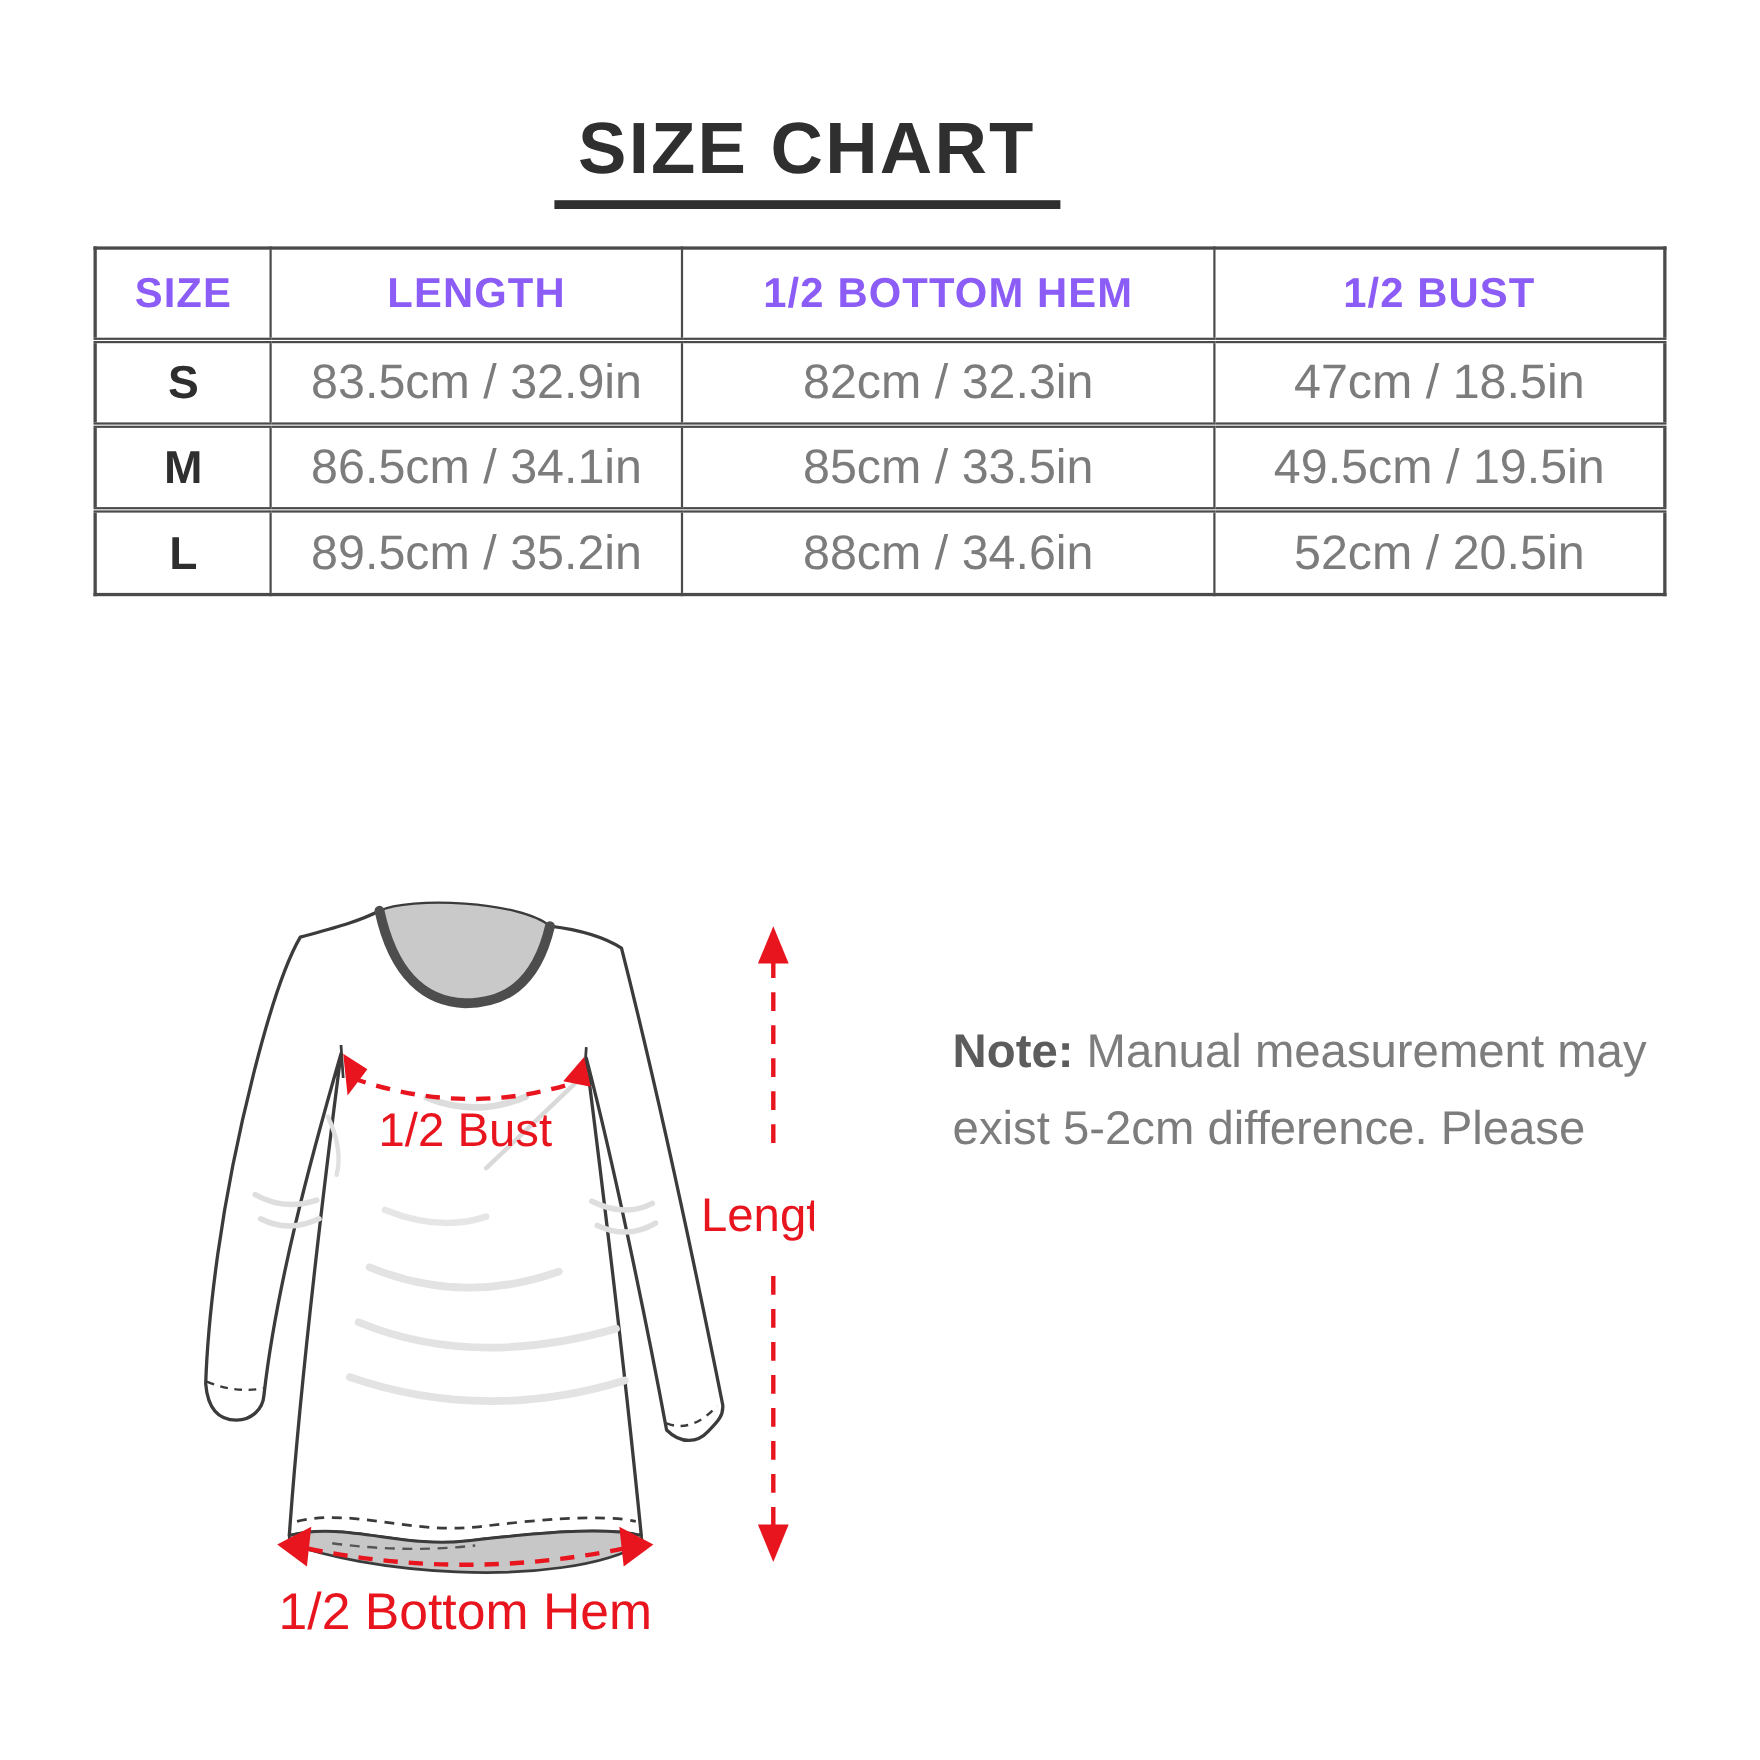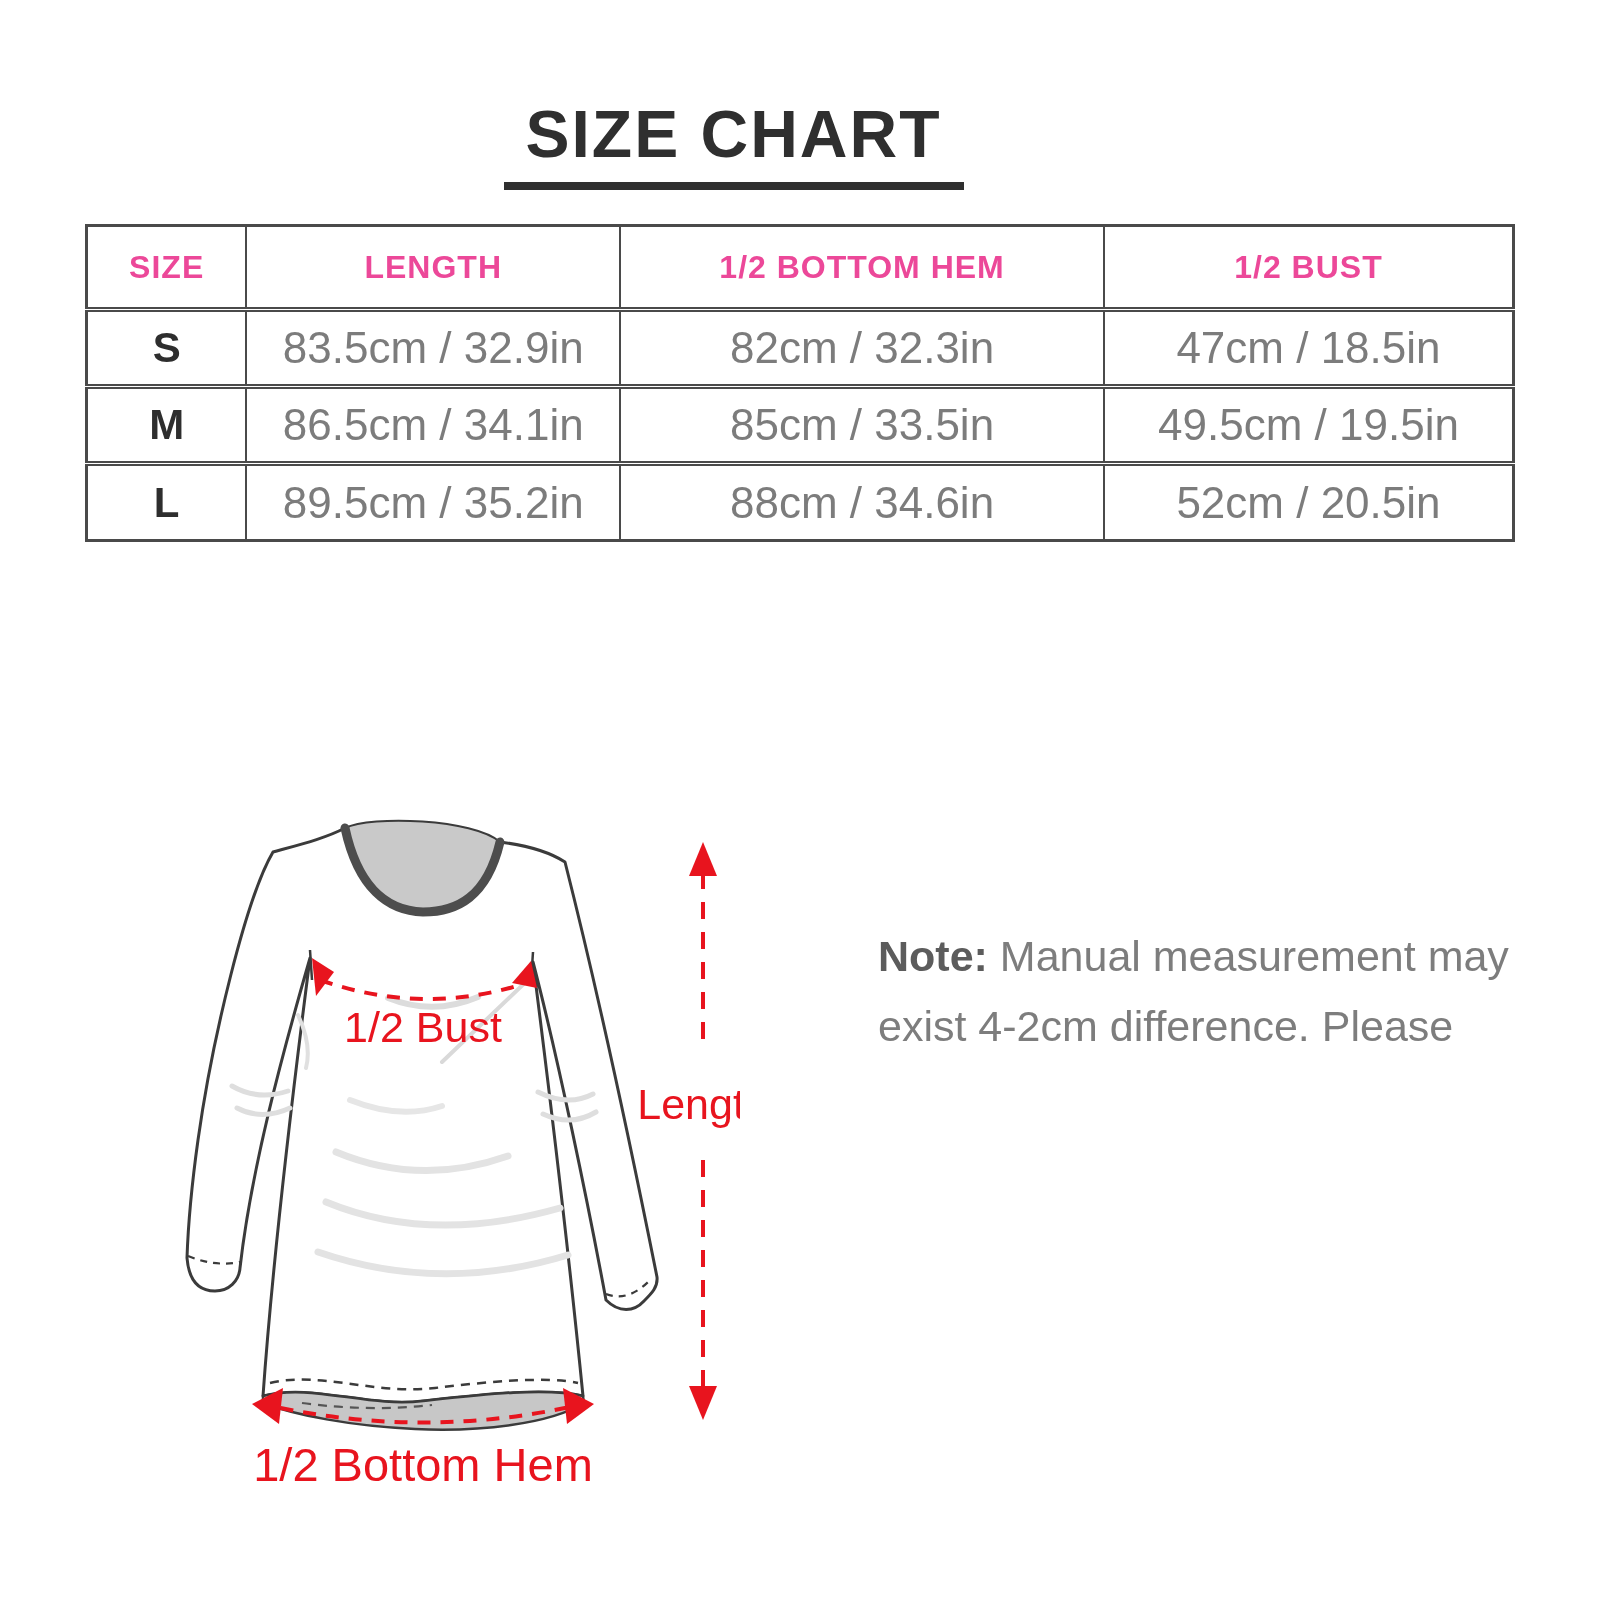--- a/index.html
+++ b/index.html
@@ -18,27 +18,27 @@
   table.size-table{
     width:100%;border-collapse:collapse;border:3px solid #4a4a4a;table-layout:fixed;
   }
   table.size-table th,table.size-table td{
     text-align:center;vertical-align:middle;border-left:2px solid #4a4a4a;
   }
   table.size-table th:first-child,table.size-table td:first-child{border-left:none;}
   table.size-table thead tr{height:84px;}
   table.size-table tbody tr{height:77px;}
   table.size-table tbody td{border-top:5px double #4a4a4a;}
-  th.col-header{font-size:32px;font-weight:bold;color:#ec4899;letter-spacing:1px;}
+  th.col-header{font-size:38px;font-weight:bold;color:#8b5cf6;letter-spacing:1px;}
   td.size-cell{font-size:42px;font-weight:bold;color:#2e2e2e;}
   td.value-cell{font-size:44px;font-weight:normal;color:#7c7c7c;}
   
   .note{
     position:absolute;left:866px;top:878px;width:648px;
-    font-size:43px;line-height:70px;color:#7d7d7d;margin-left:12px;
+    font-size:43px;line-height:70px;color:#7d7d7d;
   }
   .note b{color:#5c5c5c;font-weight:bold;}
   
   .diagram{position:absolute;left:140px;top:800px;width:600px;height:700px;}
   .red-label{font-family:"Liberation Sans","DejaVu Sans",sans-serif;fill:#e8141e;}
 </style>
 </head>
 <body>
 
 <div class="title-wrap">
@@ -145,15 +145,15 @@
   <g>
     <path d="M118,603 Q283,642 448,603" fill="none" stroke="#e8141e" stroke-width="4" stroke-dasharray="13,10"></path>
     <polygon points="112,604 143,588 139,624" fill="#e8141e"></polygon>
     <polygon points="454,604 423,588 427,624" fill="#e8141e"></polygon>
     <text class="red-label" x="283" y="681" font-size="47" text-anchor="middle">1/2 Bottom Hem</text>
   </g>
 </svg>
 
 <p class="note">
   <b>Note:</b><span> Manual measurement may</span><br>
-  <span>exist 4-2cm difference. Please</span><br>
+  <span>exist 5-2cm difference. Please</span><br>
   <br>
 </p>
 
 </body></html>

